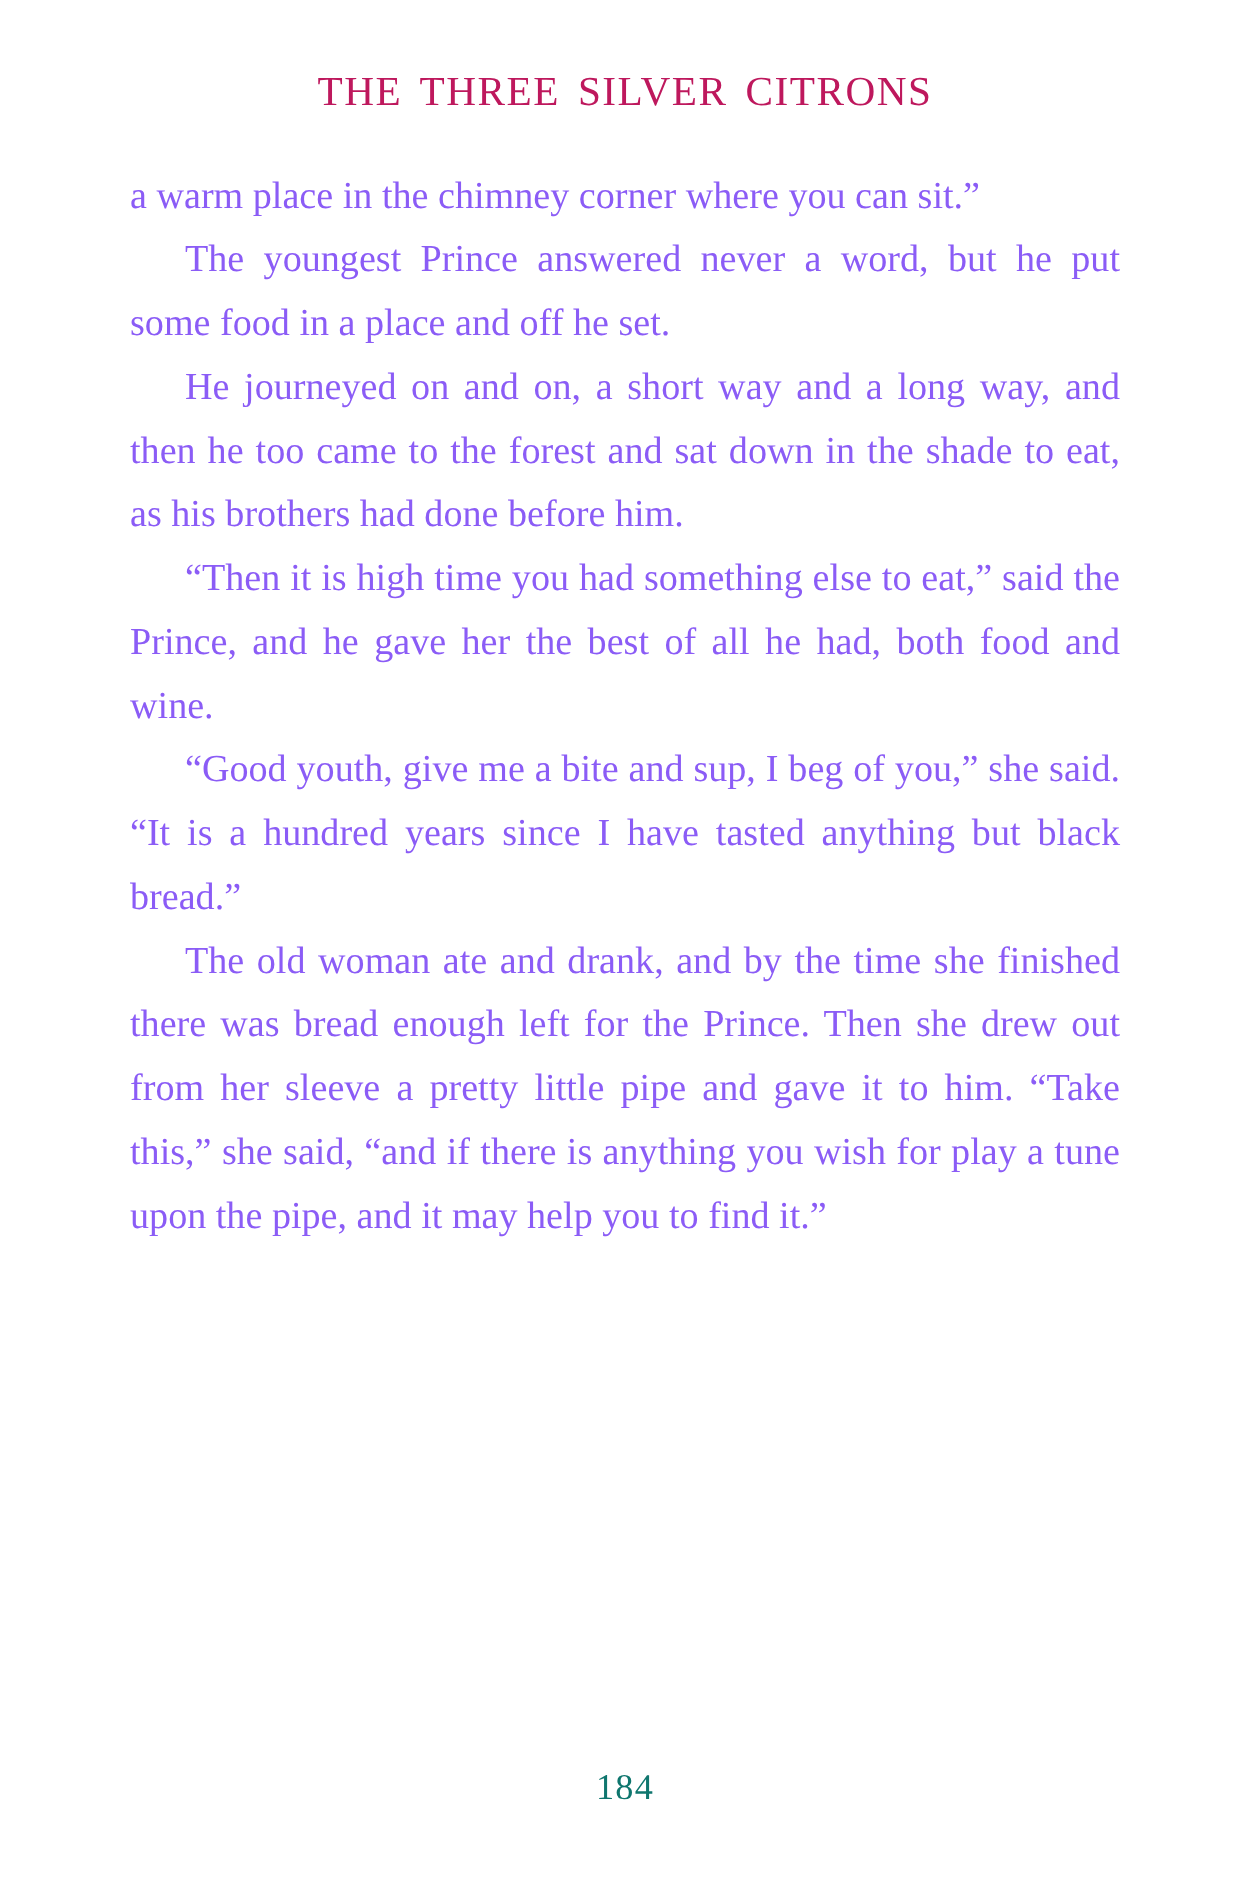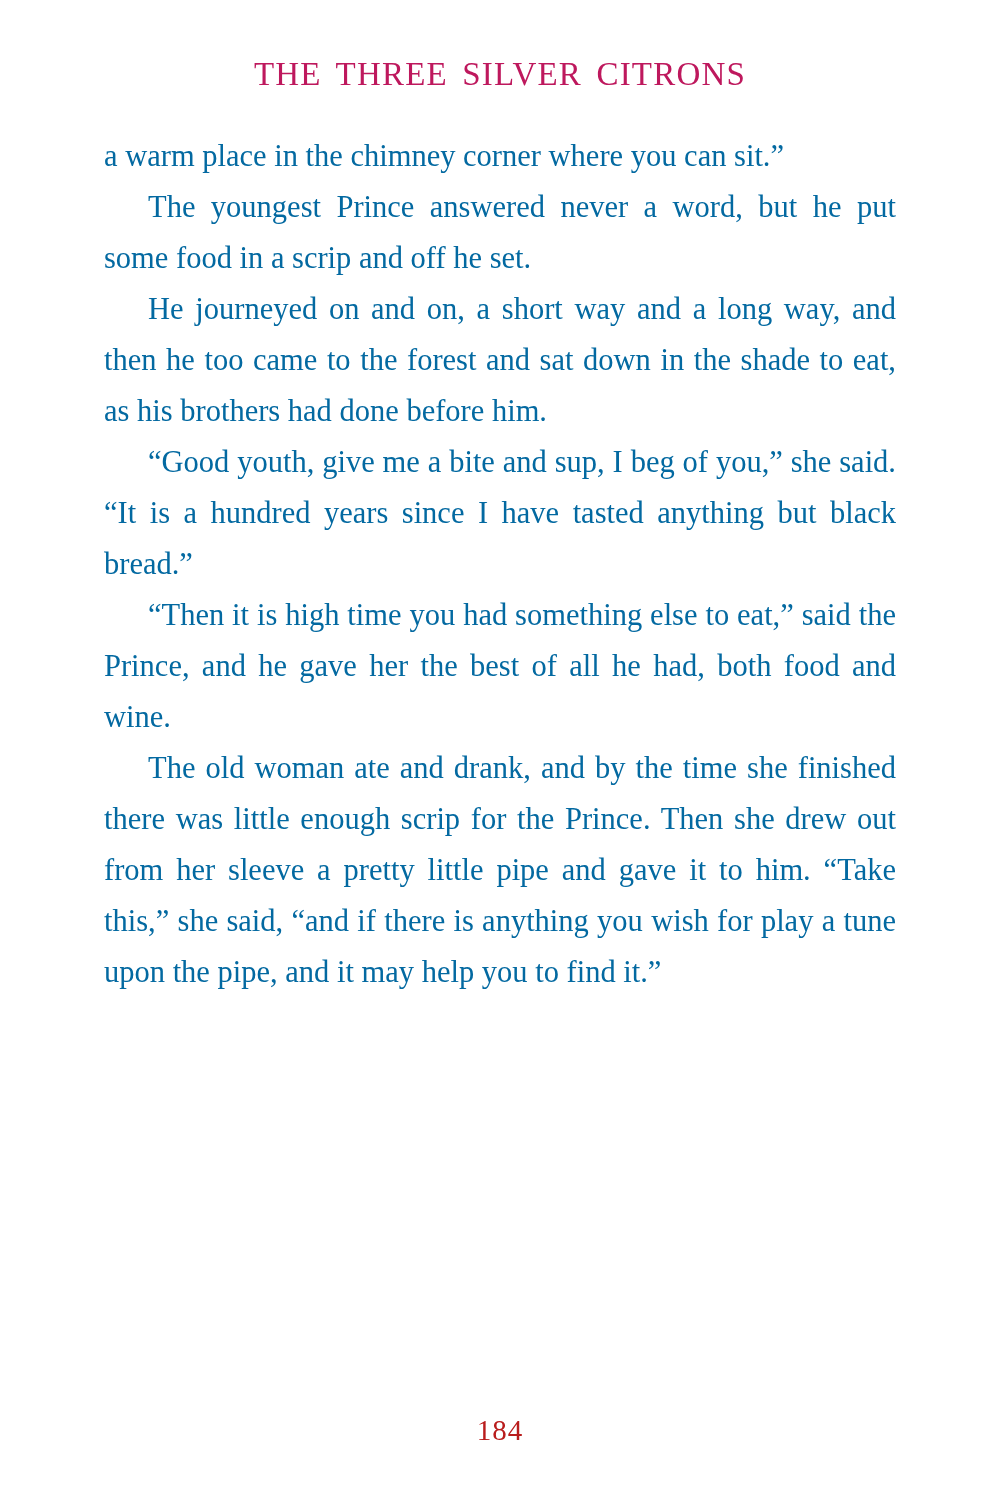--- a/index.html
+++ b/index.html
@@ -29,55 +29,55 @@
     margin: 56px 0 0 0;
     font-weight: 400;
     color: #be185d;
   }
   .body-text {
     margin: 38px 104px 0 104px;
     font-size: 30.5px;
     line-height: 51px;
     text-align: justify;
     text-justify: inter-word;
-    color: #0369a1;
+    color: #8b5cf6;
   }
   .body-text p {
     margin: 0;
     text-indent: 0;
   }
   .body-text p.indent {
     text-indent: 44px;
   }
   .folio {
     position: absolute;
     left: 0;
     right: 0;
     bottom: 112px;
     text-align: center;
     font-size: 29px;
     letter-spacing: 1px;
-    color: #b91c1c;
+    color: #0f766e;
   }
   
   .running-head, .body-text, .folio {
     -webkit-font-smoothing: antialiased;
   }
 </style>
 </head>
 <body>
 
 <div class="page">
 
   <h1 class="running-head">THE THREE SILVER CITRONS</h1>
 
   <div class="body-text">
     <p>a warm place in the chimney corner where you can sit.”</p>
-    <p class="indent">The youngest Prince answered never a word, but he put some food in a scrip and off he set.</p>
+    <p class="indent">The youngest Prince answered never a word, but he put some food in a place and off he set.</p>
     <p class="indent">He journeyed on and on, a short way and a long way, and then he too came to the forest and sat down in the shade to eat, as his brothers had done before him.</p>
+    <p class="indent">“Then it is high time you had something else to eat,” said the Prince, and he gave her the best of all he had, both food and wine.</p>
     <p class="indent">“Good youth, give me a bite and sup, I beg of you,” she said.  “It is a hundred years since I have tasted anything but black bread.”</p>
-    <p class="indent">“Then it is high time you had something else to eat,” said the Prince, and he gave her the best of all he had, both food and wine.</p>
-    <p class="indent">The old woman ate and drank, and by the time she finished there was little enough scrip for the Prince.  Then she drew out from her sleeve a pretty little pipe and gave it to him.  “Take this,” she said, “and if there is anything you wish for play a tune upon the pipe, and it may help you to find it.”</p>
+    <p class="indent">The old woman ate and drank, and by the time she finished there was bread enough left for the Prince.  Then she drew out from her sleeve a pretty little pipe and gave it to him.  “Take this,” she said, “and if there is anything you wish for play a tune upon the pipe, and it may help you to find it.”</p>
   </div>
 
   <div class="folio">184</div>
 
 </div>
 
 </body></html>

